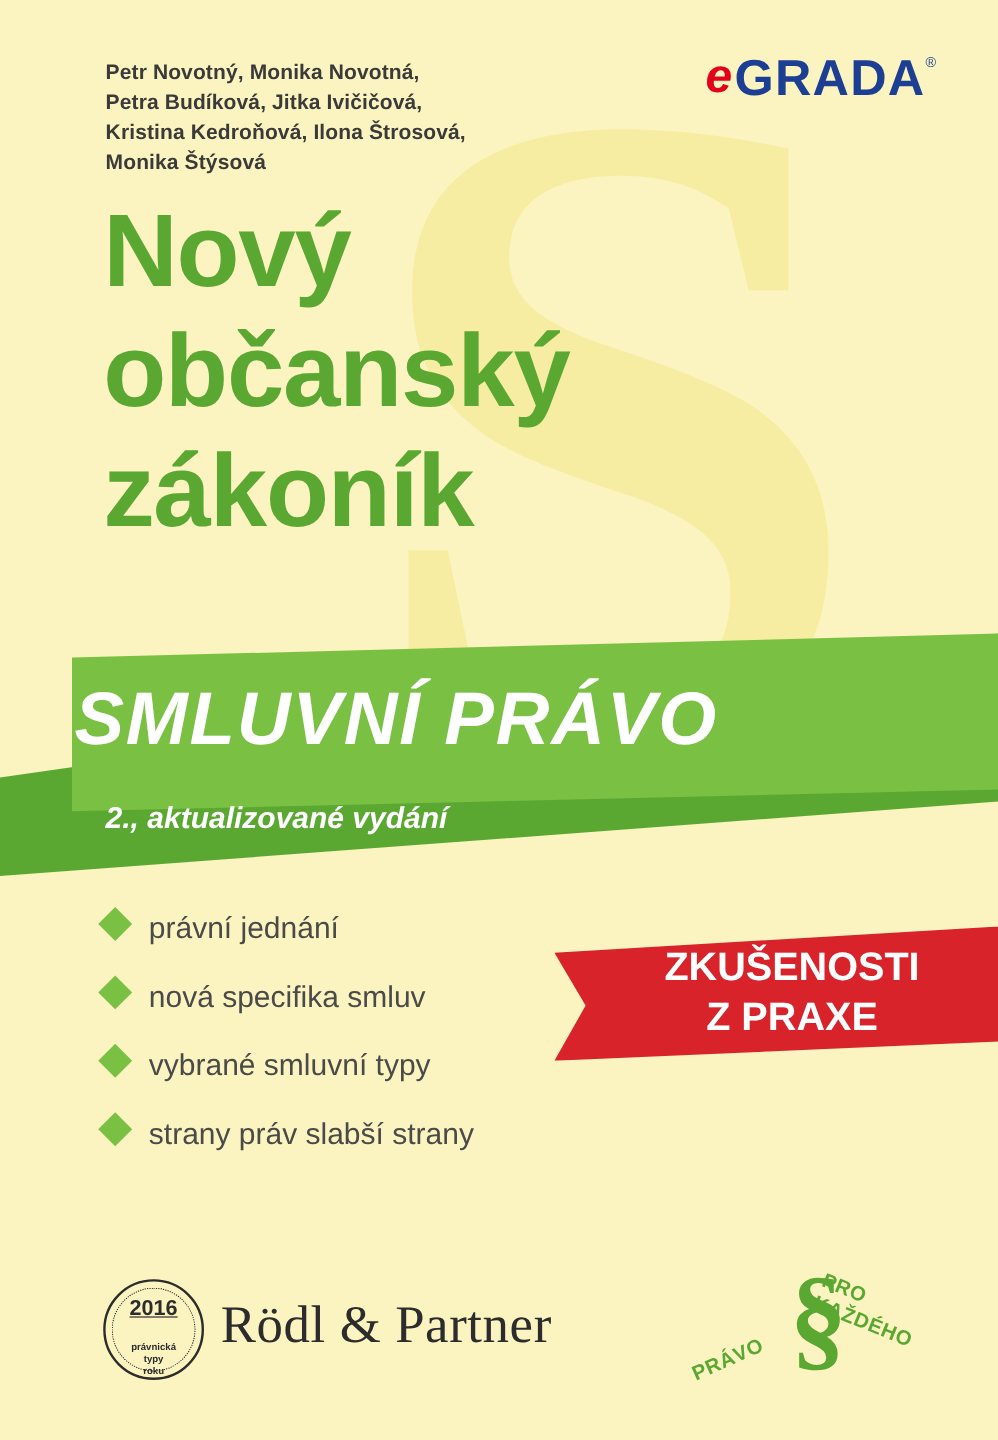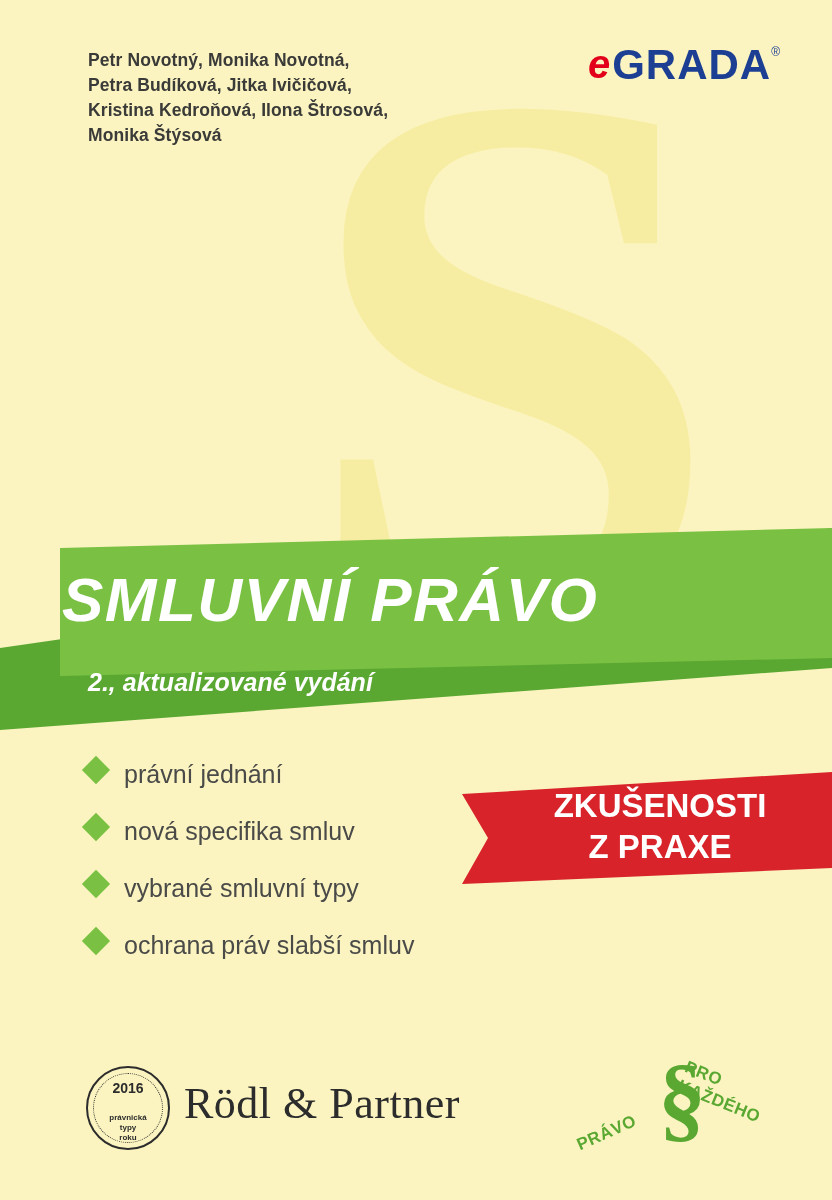--- a/index.html
+++ b/index.html
@@ -178,23 +178,24 @@
     box-sizing: border-box;
   }
   .seal-inner {
     position: absolute;
     inset: 5px;
     border: 1px dotted #2c2c2c;
     border-radius: 50%;
   }
   .seal-year {
     margin-top: 12px;
-    font-size: 14px;
+    font-size: 18px;
     font-weight: bold;
     position: relative;
+    text-decoration: underline;
   }
   .seal-lines {
     font-size: 8px;
     line-height: 1.22;
     font-weight: bold;
     position: relative;
     margin-top: 17px;
   }
   .rodl {
     position: absolute;
@@ -256,20 +257,25 @@
 Petra Budíková, Jitka Ivičičová,
 Kristina Kedroňová, Ilona Štrosová,
 Monika Štýsová</div>
 
   <div class="logo">
     <span class="logo-e">e</span>
     <span class="logo-word">GRADA</span>
     <span class="logo-r">®</span>
   </div>
 
+  <div class="title">
+    <span>Nový</span>
+    <span>občanský</span>
+    <span>zákoník</span>
+  </div>
 
   <div class="banner">
     <svg class="banner-shape" viewBox="0 0 832 222" preserveAspectRatio="none">
       <polygon points="0,140 832,20 832,160 0,222" fill="#5aa832"></polygon>
       <polygon points="60,40 832,20 832,150 60,168" fill="#7ac143"></polygon>
     </svg>
     <div class="banner-main">SMLUVNÍ PRÁVO</div>
     <div class="banner-sub">2., aktualizované vydání</div>
   </div>
 
@@ -281,21 +287,21 @@
     <div class="bullet-row">
       <span class="diamond"></span>
       <span class="bullet-text">nová specifika smluv</span>
     </div>
     <div class="bullet-row">
       <span class="diamond"></span>
       <span class="bullet-text">vybrané smluvní typy</span>
     </div>
     <div class="bullet-row">
       <span class="diamond"></span>
-      <span class="bullet-text">ochrana práv slabší smluv</span>
+      <span class="bullet-text">strany práv slabší strany</span>
     </div>
   </div>
 
   <div class="redflag">
     <svg viewBox="0 0 370 112" preserveAspectRatio="none" style="position:absolute;inset:0;width:100%;height:100%">
       <polygon points="0,22 370,0 370,96 0,112 26,66" fill="#d8232a"></polygon>
     </svg>
     <div class="redflag-text">
       <div>ZKUŠENOSTI</div>
       <div>Z PRAXE</div>

